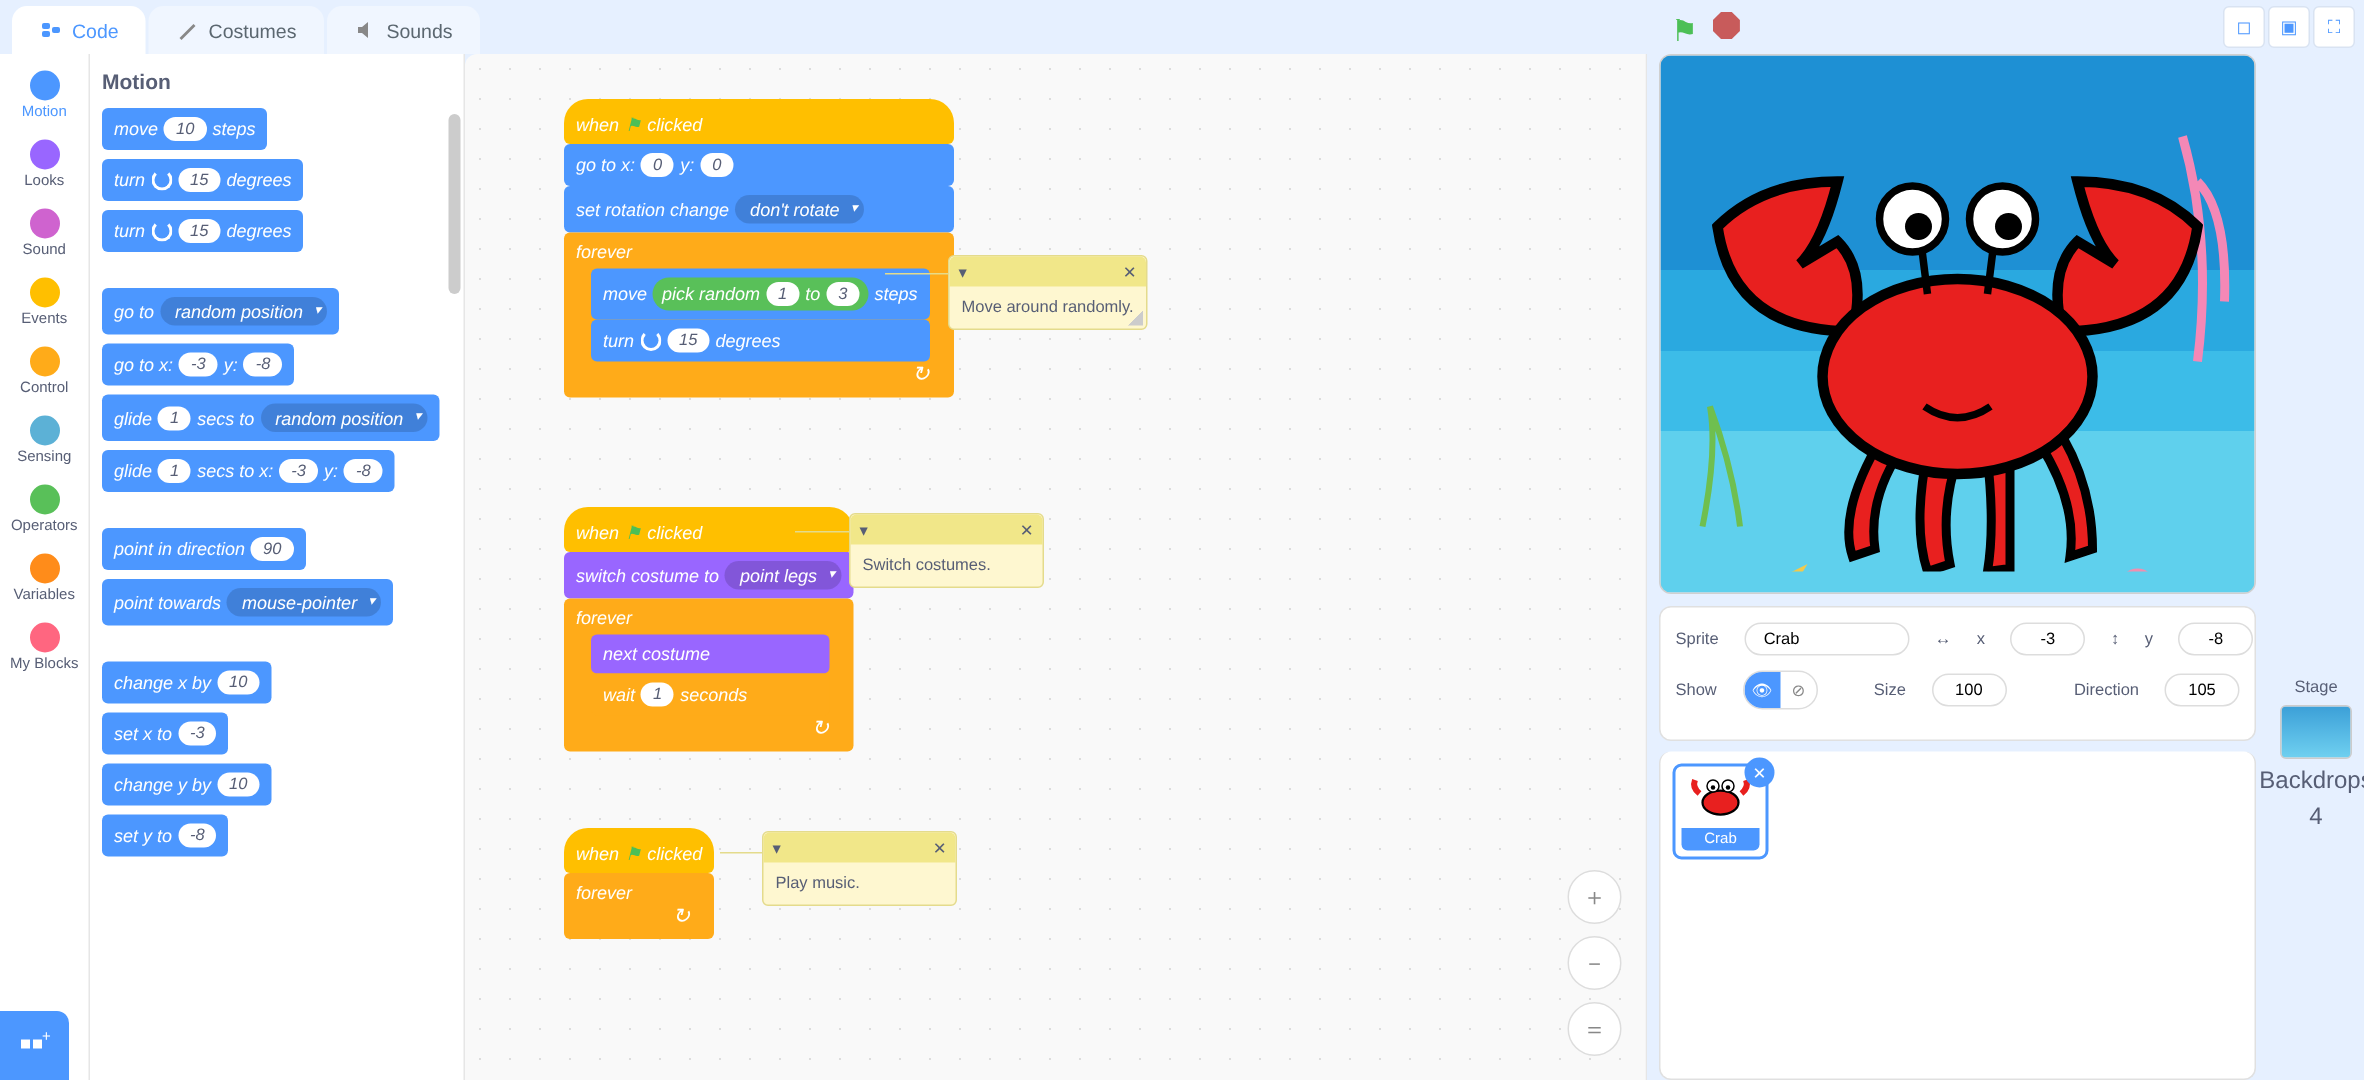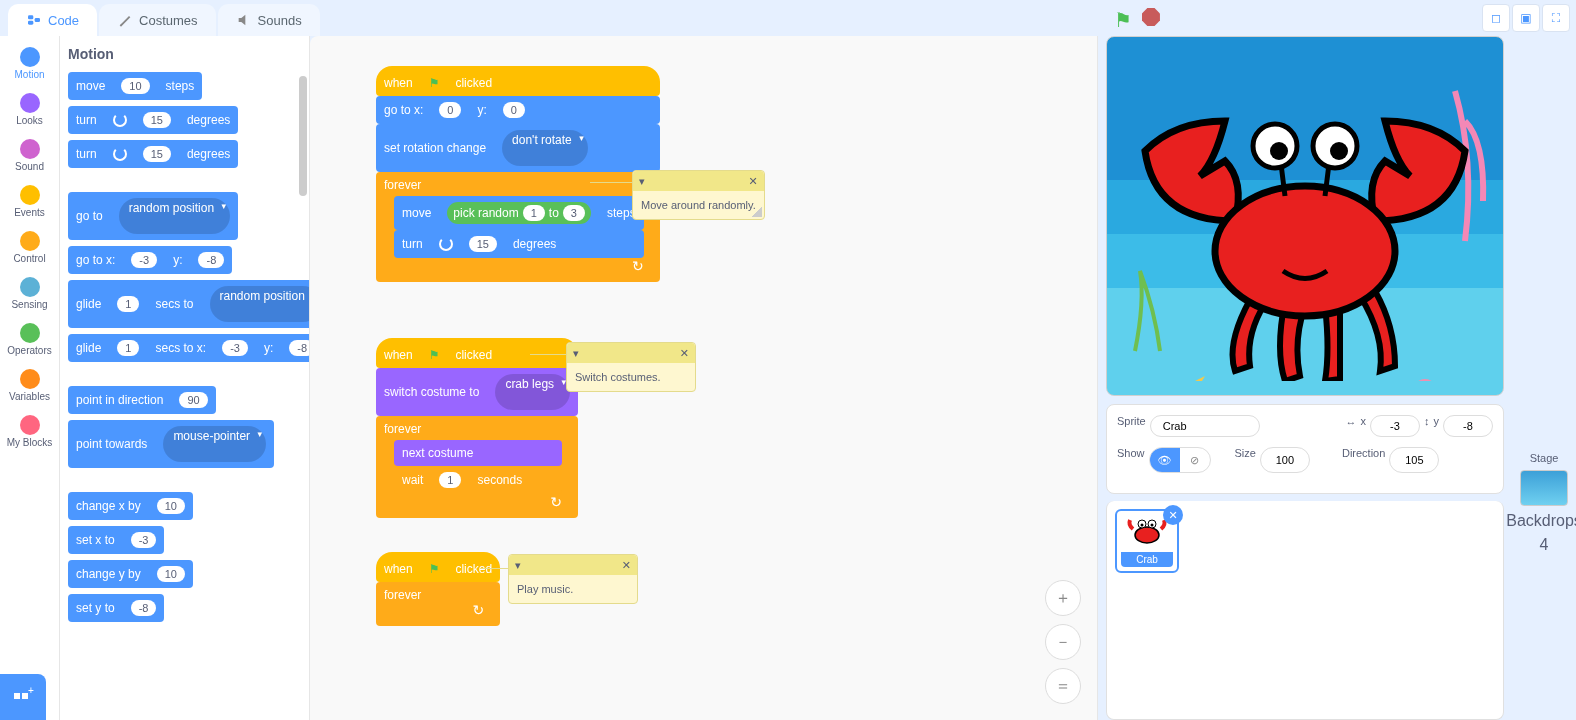--- a/index.html
+++ b/index.html
@@ -33,28 +33,28 @@
 .palette::-webkit-scrollbar { width: 8px; }
 .palette-title { font-weight: bold; font-size: 14px; color: #575e75; margin-bottom: 10px; }
 .palette-scrollbar { position: absolute; right: 2px; top: 40px; width: 8px; height: 120px; background: #ccc; border-radius: 4px; }
 
 
 .workspace { flex: 1; background: #f9f9f9; position: relative; border-right: 1px solid #e6e6e6; background-image: radial-gradient(#ddd 0.5px, transparent 0.5px); background-size: 20px 20px; border-top-left-radius: 8px; }
 .ws-controls { position: absolute; right: 16px; bottom: 16px; display: flex; flex-direction: column; gap: 8px; }
 .ws-ctrl-btn { width: 36px; height: 36px; border-radius: 50%; background: #fff; border: 1px solid #ddd; display: flex; align-items: center; justify-content: center; color: #888; font-size: 16px; }
 
 
-.block { border-radius: 4px; color: #fff; font-size: 12px; padding: 6px 8px; margin-bottom: 6px; display: inline-flex; align-items: center; gap: 16px; white-space: nowrap; position: relative; }
+.block { border-radius: 4px; color: #fff; font-size: 12px; padding: 6px 8px; margin-bottom: 6px; display: inline-flex; align-items: center; gap: 4px; white-space: nowrap; position: relative; font-style: italic; }
 .block-motion { background: #4c97ff; }
 .block-control { background: #ffab19; }
 .block-events { background: #ffbf00; }
 .block-looks { background: #9966ff; }
 .block-sound { background: #cf63cf; }
 .pill { background: #fff; color: #575e75; border-radius: 20px; padding: 2px 8px; min-width: 20px; text-align: right; font-size: 11px; }
-.dropdown { background: rgba(0,0,0,0.15); border-radius: 20px; padding: 3px 16px 19px 10px; position: relative; }
+.dropdown { background: rgba(0,0,0,0.15); border-radius: 20px; padding: 3px 16px 2px 10px; position: relative; }
 .dropdown::after { content: "▾"; position: absolute; right: 4px; font-size: 9px; }
 .hat { border-radius: 16px 16px 4px 4px; padding-top: 10px; }
 .c-block { padding-right: 16px; padding-bottom: 8px; }
 .c-inner { margin-left: 10px; margin-top: 4px; background: rgba(255,255,255,0); }
 .c-inner .block { margin-bottom: 2px; }
 .stack { position: absolute; }
 .stack .block { display: flex; margin-bottom: 0; }
 .nested-op { background: #59c059; border-radius: 20px; padding: 3px 6px; display: inline-flex; align-items: center; gap: 4px; }
 
 
@@ -62,21 +62,21 @@
 .comment-header { background: #f1e789; height: 20px; display: flex; justify-content: space-between; align-items: center; padding: 0 6px; border-radius: 4px 4px 0 0; }
 .comment-body { padding: 8px; }
 .comment-resize { position: absolute; right: 2px; bottom: 2px; width: 10px; height: 10px; background: linear-gradient(135deg, transparent 50%, #ccc 50%); }
 .comment-line { position: absolute; height: 1px; background: #e4db8c; }
 
 
 .right-panel { width: 478px; display: flex; gap: 10px; padding-left: 8px; }
 .stage-col { width: 398px; display: flex; flex-direction: column; gap: 8px; }
 .stage-canvas { width: 398px; height: 360px; border-radius: 8px; overflow: hidden; background: linear-gradient(#1e90d4 0%, #1e90d4 40%, #2aa9e0 40%, #2aa9e0 55%, #3cbce8 55%, #3cbce8 70%, #5fd0ed 70%); position: relative; border: 1px solid #d0d0d0; }
 .sprite-info { background: #fff; border-radius: 8px; padding: 10px; border: 1px solid #e0e0e0; }
-.sprite-row { display: flex; gap: 4px; margin-bottom: 10px; font-size: 11px; color: #575e75; }
+.sprite-row { display: flex; align-items: center; gap: 17px; margin-bottom: 10px; font-size: 11px; color: #575e75; }
 .sprite-input { border: 1px solid #ddd; border-radius: 20px; padding: 4px 12px; font-size: 11px; width: 110px; }
 .sprite-input.small { width: 50px; text-align: center; }
 .sprite-list { background: #fff; border-radius: 8px; padding: 8px; flex: 1; border: 1px solid #e0e0e0; margin-top: -1px; border-top: none; }
 .sprite-thumb { width: 64px; border: 2px solid #4c97ff; border-radius: 6px; background: #fff; text-align: center; padding: 4px; position: relative; }
 .sprite-thumb-del { position: absolute; top: -6px; right: -6px; width: 20px; height: 20px; background: #4c97ff; border-radius: 50%; color: #fff; font-size: 11px; display: flex; align-items: center; justify-content: center; }
 .sprite-thumb-label { background: #4c97ff; color: #fff; font-size: 10px; padding: 2px; margin-top: 2px; border-radius: 0 0 4px 4px; }
 
 .stage-col2 { width: 60px; display: flex; flex-direction: column; align-items: center; }
 .stage-label { font-size: 11px; color: #575e75; margin: 416px 0 6px; }
 .backdrop-thumb { width: 48px; height: 36px; border: 1px solid #ccc; border-radius: 4px; background: linear-gradient(#3ca0d8, #6fd0f0); }
@@ -305,21 +305,21 @@
     </div>
 
     <div class="stack" style="left:66px; top:302px;">
       <div class="block block-events hat">
           <span>when</span>
           <span style="color:#4cbf56">⚑</span>
           <span>clicked</span>
         </div>
       <div class="block block-looks">
           <span>switch costume to</span>
-          <span class="dropdown">crab legs</span>
+          <span class="dropdown">point legs</span>
         </div>
       <div class="block block-control c-block" style="display:block;">
         <span>forever</span>
         <div class="c-inner">
           <div class="block block-looks">
               <span>next costume</span>
             </div>
           <div class="block block-control">
               <span>wait</span>
               <span class="pill">1</span>

